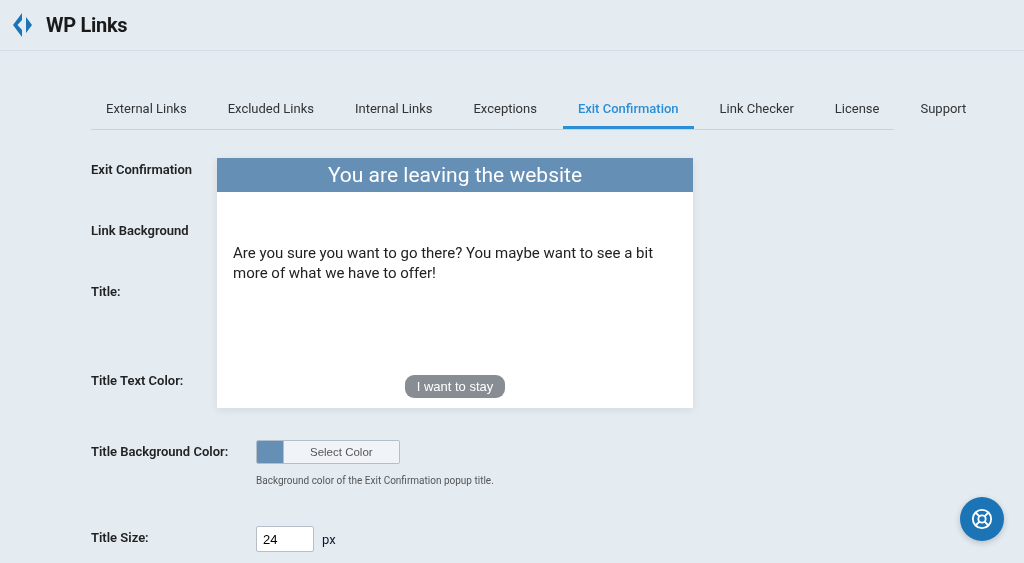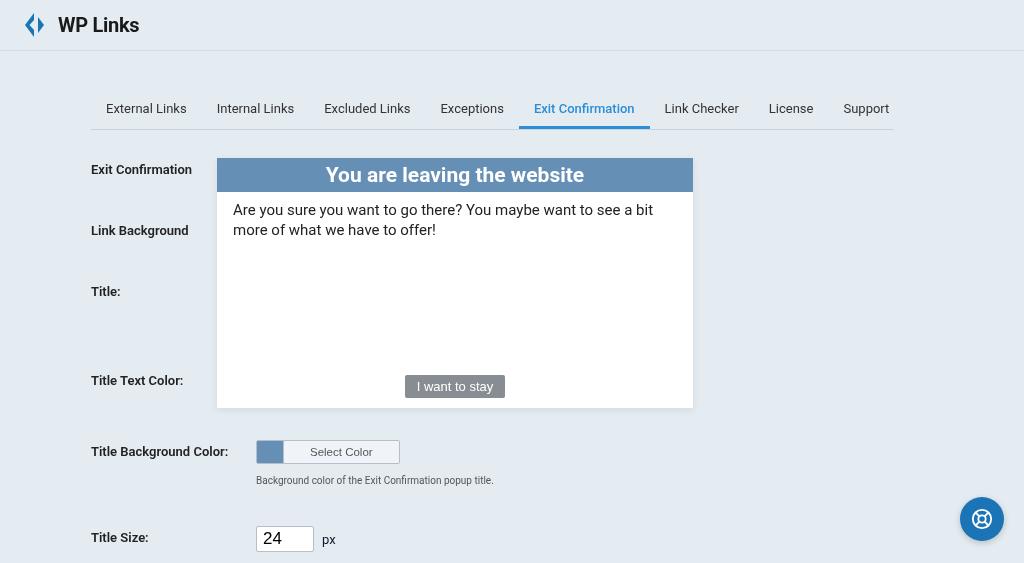--- a/index.html
+++ b/index.html
@@ -10,21 +10,21 @@
       width: 1024px;
       height: 563px;
       overflow: hidden;
       position: relative;
     }
     .header-bar {
       background: #e4ecf2;
       height: 51px;
       display: flex;
       align-items: center;
-      padding: 0 22px;
+      padding: 0 10px;
       border-bottom: 1px solid #d5dde5;
     }
     .logo-wrap {
       display: flex;
       align-items: center;
       gap: 6px;
     }
     .logo-text {
       font-size: 20px;
       font-weight: 700;
@@ -34,21 +34,21 @@
     .content-wrap {
       padding: 0 0 0 73px;
     }
     .panel {
       background: #e4ecf2;
       width: 839px;
       padding: 40px 18px 0 18px;
     }
     .tabs {
       display: flex;
-      gap: 0;
+      gap: 11px;
       border-bottom: 1px solid #c9d3dc;
       margin-bottom: 28px;
     }
     .tab {
       padding: 10px 15px;
       font-size: 13px;
       color: #333;
       cursor: pointer;
       border-bottom: 3px solid transparent;
       white-space: nowrap;
@@ -98,21 +98,21 @@
       font-size: 10px;
       color: #555;
       margin-top: 8px;
     }
     .size-input {
       width: 58px;
       height: 26px;
       padding: 0 6px;
       border: 1px solid #b5bfc9;
       border-radius: 2px;
-      font-size: 17px;
+      font-size: 13px;
       background: #fff;
     }
     .px-label {
       font-size: 13px;
       color: #0f172a;
       margin-left: 4px;
     }
     .preview-popup {
       position: absolute;
       left: 217px;
@@ -122,45 +122,46 @@
       background: #fff;
       box-shadow: 0 2px 8px rgba(0,0,0,0.08);
       display: flex;
       flex-direction: column;
     }
     .popup-title {
       background: #668fb5;
       color: #fff;
       text-align: center;
       font-size: 21px;
-      font-weight: 700;
+      font-weight: 400;
       padding: 5px 12px;
     }
     .popup-body {
-      padding: 8px 16px;
+      padding: 24px 16px;
       font-size: 15px;
       color: #222;
       line-height: 1.35;
       flex: 1;
+      margin-top: 27px;
     }
     .popup-link {
       color: #668fb5;
       text-decoration: underline;
     }
     .popup-footer {
       text-align: center;
       padding-bottom: 10px;
     }
     .stay-btn {
       background: #888d93;
       color: #fff;
       border: none;
       padding: 4px 12px;
       font-size: 13px;
-      border-radius: 2px;
+      border-radius: 9px;
       cursor: pointer;
     }
     .help-fab {
       position: absolute;
       right: 20px;
       bottom: 22px;
       width: 44px;
       height: 44px;
       border-radius: 50%;
       background: #1b74b6;
@@ -182,22 +183,22 @@
     </svg>
     <span class="logo-text">WP Links</span>
   </div>
 </div>
 
 <div class="content-wrap">
   <div class="panel">
 
     <div class="tabs">
       <div class="tab">External Links</div>
+      <div class="tab">Excluded Links</div>
       <div class="tab">Internal Links</div>
-      <div class="tab">Excluded Links</div>
       <div class="tab">Exceptions</div>
       <div class="tab active">Exit Confirmation</div>
       <div class="tab">Link Checker</div>
       <div class="tab">License</div>
       <div class="tab">Support</div>
     </div>
 
     <div class="form-row">
       <div class="form-label">Exit Confirmation</div>
     </div>

